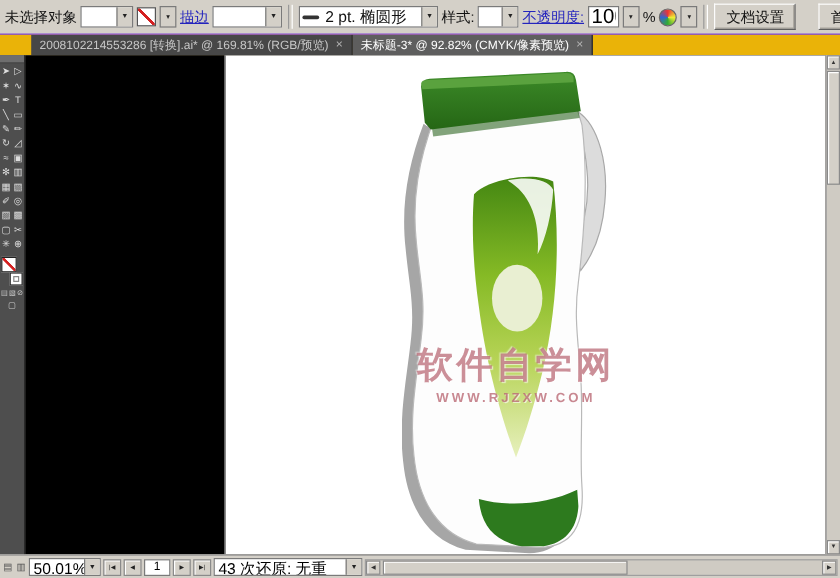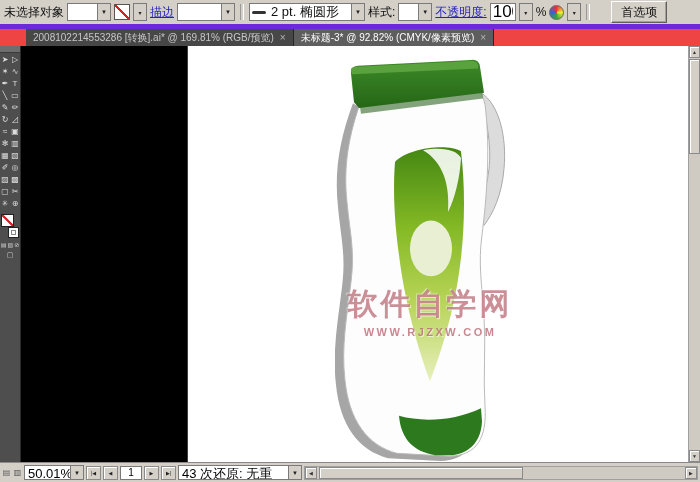--- a/index.html
+++ b/index.html
@@ -1,41 +1,41 @@
 <!DOCTYPE html>
 <html><head>
 <meta charset="utf-8">
 <style>
   html,body{margin:0;padding:0;}
   body{width:700px;height:482px;overflow:hidden;font-family:"Liberation Sans","DejaVu Sans",sans-serif;}
   .app{position:relative;width:700px;height:482px;background:#d4d0c8;overflow:hidden;}
 
   
   .control-bar{position:absolute;top:0;left:0;right:0;height:29px;background:#d4d0c8;
-    border-bottom:5px solid #6d28d9;display:flex;align-items:center;gap:3px;padding:0 4px;
+    border-bottom:1px solid #6d28d9;display:flex;align-items:center;gap:3px;padding:0 4px;
     box-sizing:border-box;font-size:12px;color:#111;white-space:nowrap;}
   .combo{height:18px;background:#fff;border:1px solid #7a7a7a;display:flex;align-items:stretch;box-sizing:border-box;flex:0 0 auto;}
   .combo .val{flex:1;padding:0 3px;font-size:13px;line-height:16px;overflow:hidden;}
   .cbtn{width:12px;background:#d4d0c8;border-left:1px solid #7a7a7a;font-size:6px;display:flex;
     align-items:center;justify-content:center;color:#222;flex:0 0 auto;}
   .cbtn.free{border:1px solid #7a7a7a;height:16px;}
   .link{color:#2424bd;text-decoration:underline;cursor:pointer;flex:0 0 auto;}
   .sep{width:2px;align-self:stretch;margin:4px 2px;border-left:1px solid #999;border-right:1px solid #fff;flex:0 0 auto;}
   .none-swatch{width:14px;height:14px;border:1px solid #555;flex:0 0 auto;
     background:linear-gradient(to top right,transparent 43%,#d42020 45%,#d42020 55%,transparent 57%),#fff;}
   .num-input{width:26px;height:18px;border:1px solid #7a7a7a;background:#fff;font-size:17px;
     padding:0 2px;box-sizing:border-box;font-family:inherit;}
   .color-wheel{width:13px;height:13px;border-radius:50%;border:1px solid #666;flex:0 0 auto;
     background:conic-gradient(#e33,#ee3,#3a3,#36c,#e33);}
   .btn3d{height:20px;background:#d4d0c8;border:1px solid;border-color:#fcfcfc #5f5f5f #5f5f5f #fcfcfc;
     box-shadow:inset -1px -1px 0 #a5a19a;display:flex;align-items:center;padding:0 9px;font-size:12px;flex:0 0 auto;}
   .brush-dash{width:14px;height:3px;background:#333;border-radius:2px;margin:auto 2px;flex:0 0 auto;}
 
   
-  .tab-bar{position:absolute;top:29px;left:0;right:0;height:17px;background:#ef4444;display:flex;
+  .tab-bar{position:absolute;top:29px;left:0;right:0;height:17px;background:#eab308;display:flex;
     align-items:stretch;padding-left:26px;box-sizing:border-box;font-size:10px;overflow:hidden;}
   .tab{display:flex;align-items:center;gap:6px;padding:0 7px;background:#474747;color:#c7c7c7;
     border-right:1px solid #262626;white-space:nowrap;}
   .tab.active{background:#5e5e5e;color:#fff;}
   .tab .close{color:#b5b5b5;font-size:10px;line-height:10px;}
 
   
   .tool-panel{position:absolute;top:46px;left:0;width:21px;bottom:20px;background:#4e4e4e;
     border-right:1px solid #2b2b2b;box-sizing:border-box;}
   .tool-head{height:6px;background:#6e6e6e;border-bottom:1px solid #3a3a3a;}
@@ -117,20 +117,21 @@
       <span class="val"></span>
       <span class="cbtn">▼</span>
     </div>
     <span class="link">不透明度:</span>
     <input class="num-input" value="100" style="">
     <span class="cbtn free">▾</span>
     <span>%</span>
     <span class="color-wheel"></span>
     <span class="cbtn free">▾</span>
     <span class="sep"></span>
+    <div class="btn3d">文档设置</div>
     <div class="btn3d" style="margin-left:16px">首选项</div>
   </div>
 
   <div class="tab-bar" id="tab-strip">
       <div class="tab">
         <span>2008102214553286 [转换].ai* @ 169.81% (RGB/预览)</span>
         <span class="close">×</span>
       </div>
       <div class="tab active">
         <span>未标题-3* @ 92.82% (CMYK/像素预览)</span>

